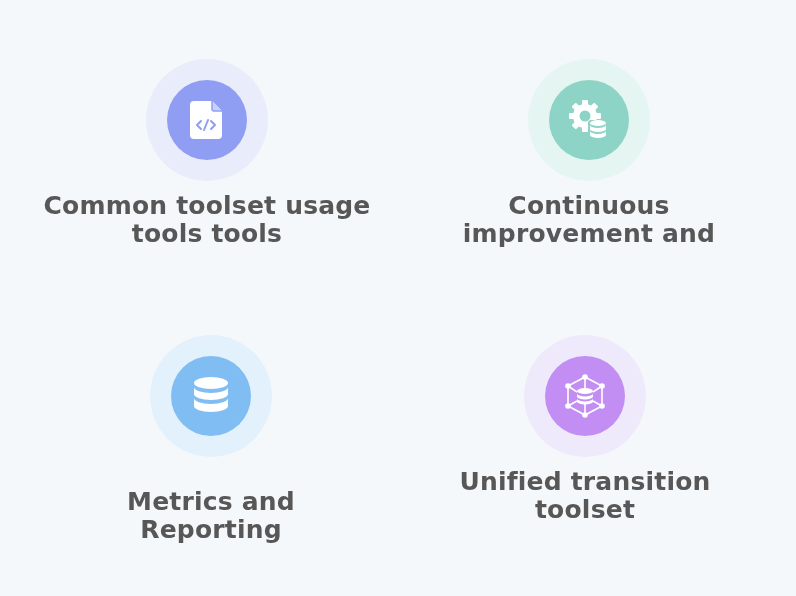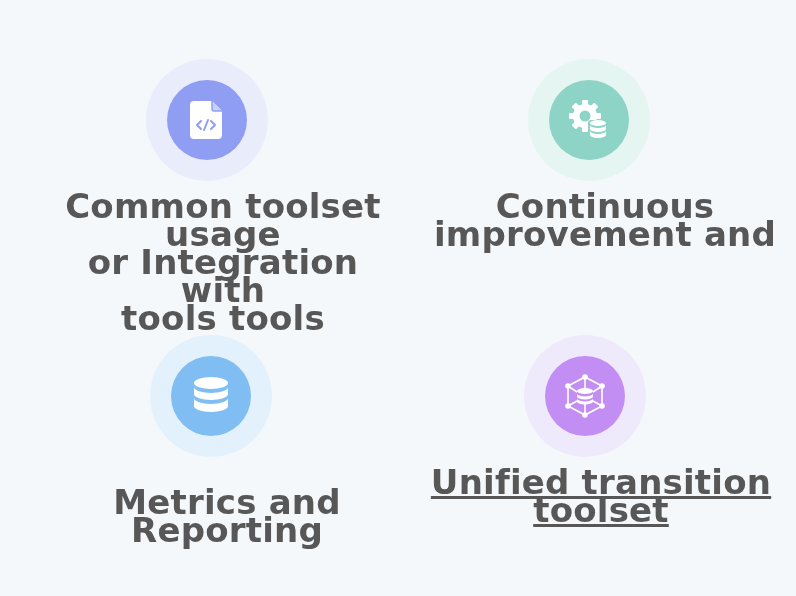--- a/index.html
+++ b/index.html
@@ -33,25 +33,25 @@
       height: 80px;
       border-radius: 50%;
       left: 21px;
       top: 21px;
       display: flex;
       align-items: center;
       justify-content: center;
     }
     .title {
       position: absolute;
-      left: 16px;
+      left: 0;
       width: 100%;
       color: #575757;
       font-weight: bold;
-      font-size: 34px;
+      font-size: 25px;
       line-height: 28px;
       letter-spacing: 0.2px;
     }
     .title span { display: block; }
   </style>
 </head>
 <body>
 
 <div class="feature" style="left:27px; top:0;">
   <div class="halo" style="top:59px; background:#e9edfb;">
@@ -60,21 +60,20 @@
         <path d="M4 0 H22 L32 10 V34 a4 4 0 0 1 -4 4 H4 a4 4 0 0 1 -4 -4 V4 a4 4 0 0 1 4 -4 Z" fill="#ffffff"></path>
         <path d="M22 0 V8 a2 2 0 0 0 2 2 H32" fill="#c8d0fa" stroke="#8f9ef3" stroke-width="1.5"></path>
         <path d="M11 20 L7 24 L11 28" fill="none" stroke="#8f9ef3" stroke-width="2" stroke-linecap="round" stroke-linejoin="round"></path>
         <path d="M21 20 L25 24 L21 28" fill="none" stroke="#8f9ef3" stroke-width="2" stroke-linecap="round" stroke-linejoin="round"></path>
         <path d="M18 19 L14 29" fill="none" stroke="#8f9ef3" stroke-width="2" stroke-linecap="round"></path>
       </svg>
     </div>
   </div>
   <div class="title" style="top:192px;">
     <span>Common toolset usage</span>
-    <span>or Integration with</span>
     <span>tools tools</span>
   </div>
 </div>
 
 <div class="feature" style="left:409px; top:0;">
   <div class="halo" style="top:59px; background:#e4f5f2;">
     <div class="core" style="background:#8ed4c6;">
       <svg width="44" height="44" viewBox="0 0 44 44">
         <g fill="#ffffff">
           <circle cx="18" cy="18" r="12"></circle>
@@ -141,17 +140,17 @@
           <circle cx="22" cy="41" r="2.8"></circle>
           <circle cx="5" cy="32" r="2.8"></circle>
           <circle cx="5" cy="12" r="2.8"></circle>
           <ellipse cx="22" cy="17" rx="8" ry="3"></ellipse>
           <path d="M14 19.5 v3 a8 3 0 0 0 16 0 v-3 a8 3 0 0 1 -16 0 Z"></path>
           <path d="M14 24.5 v3 a8 3 0 0 0 16 0 v-3 a8 3 0 0 1 -16 0 Z"></path>
         </g>
       </svg>
     </div>
   </div>
-  <div class="title" style="top:468px;text-decoration:underline;">
+  <div class="title" style="top:468px;">
     <span>Unified transition</span>
     <span>toolset</span>
   </div>
 </div>
 
 </body></html>

